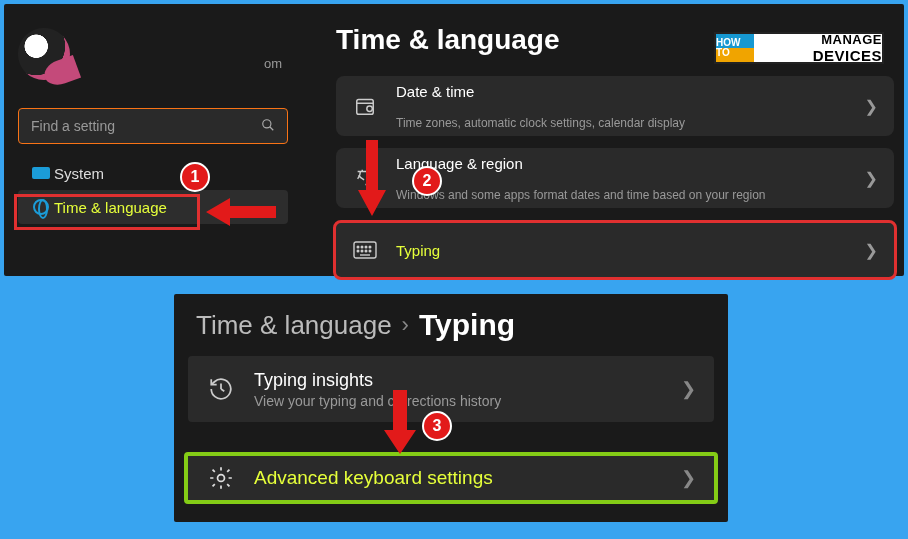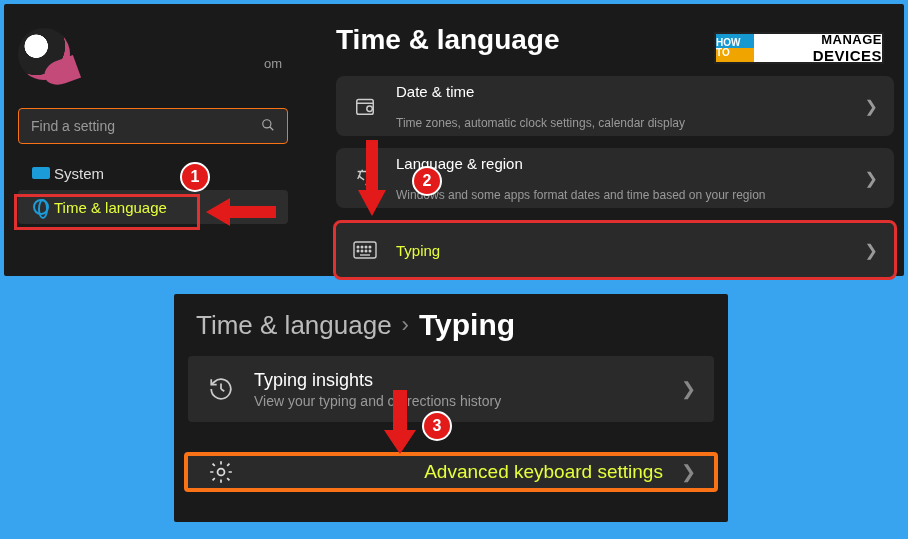--- a/index.html
+++ b/index.html
@@ -80,21 +80,21 @@
     background:#2a2a2a; border-radius:4px;
     display:flex; align-items:center; padding:14px 18px; gap:18px;
     cursor:pointer;
   }
   .bcard .ico-box { width:30px; height:30px; display:flex; align-items:center; justify-content:center; color:#ddd; }
   .bcard .texts { flex:1; }
   .bt1 { color:#fff; font-size:18px; }
   .bt2 { color:#999; font-size:14px; margin-top:2px; }
   .bcard .chev { color:#888; font-size:18px; }
   #bcard1 { top:62px; height:66px; }
-  #bcard2 { top:158px; height:40px; border:4px solid #f97316; left:10px; width:534px;text-align:right; }
+  #bcard2 { top:158px; height:52px; border:4px solid #84cc16; left:10px; width:534px; }
   #bcard2 .bt1 { color:#e6ff3a; font-size:19px; font-weight:500; }
 
   
   .rbox { position:absolute; border:3px solid #e03030; pointer-events:none; }
   #rbox-nav { left:10px; top:190px; width:186px; height:36px; }
 
   .rcircle {
     position:absolute; width:30px; height:30px; background:#e21a1a;
     border:2px solid #fff; border-radius:50%;
     display:flex; align-items:center; justify-content:center;

